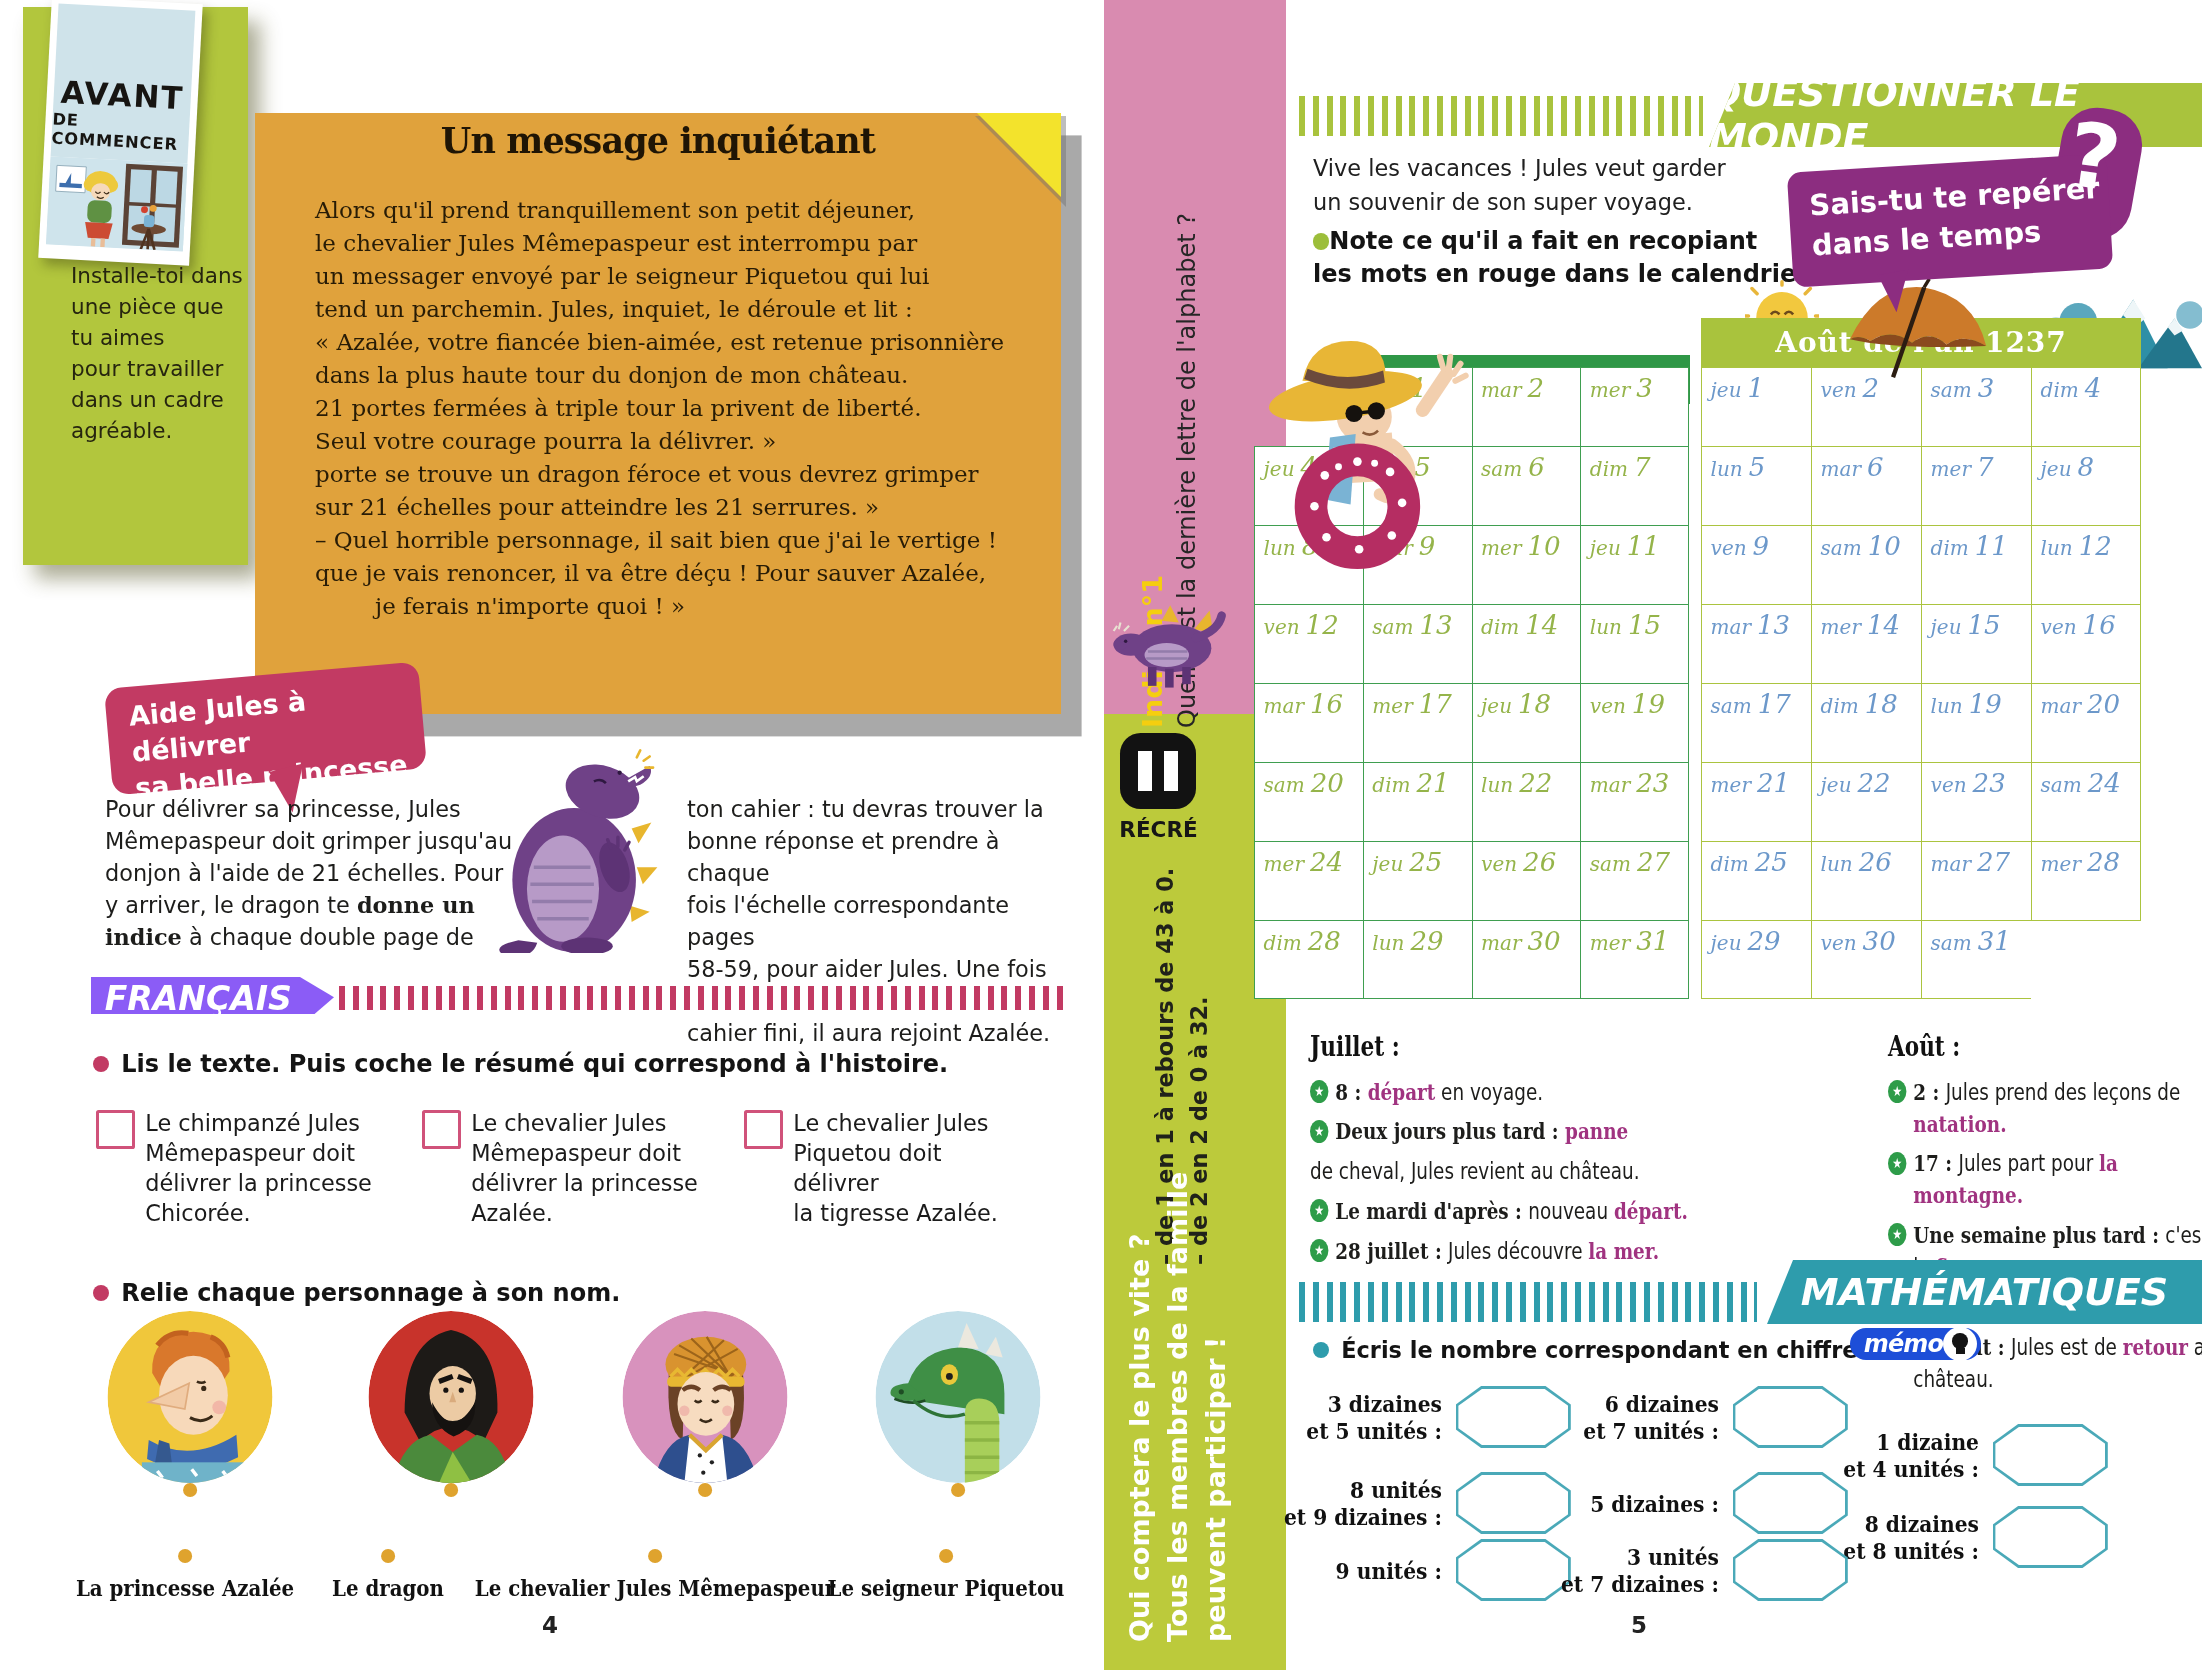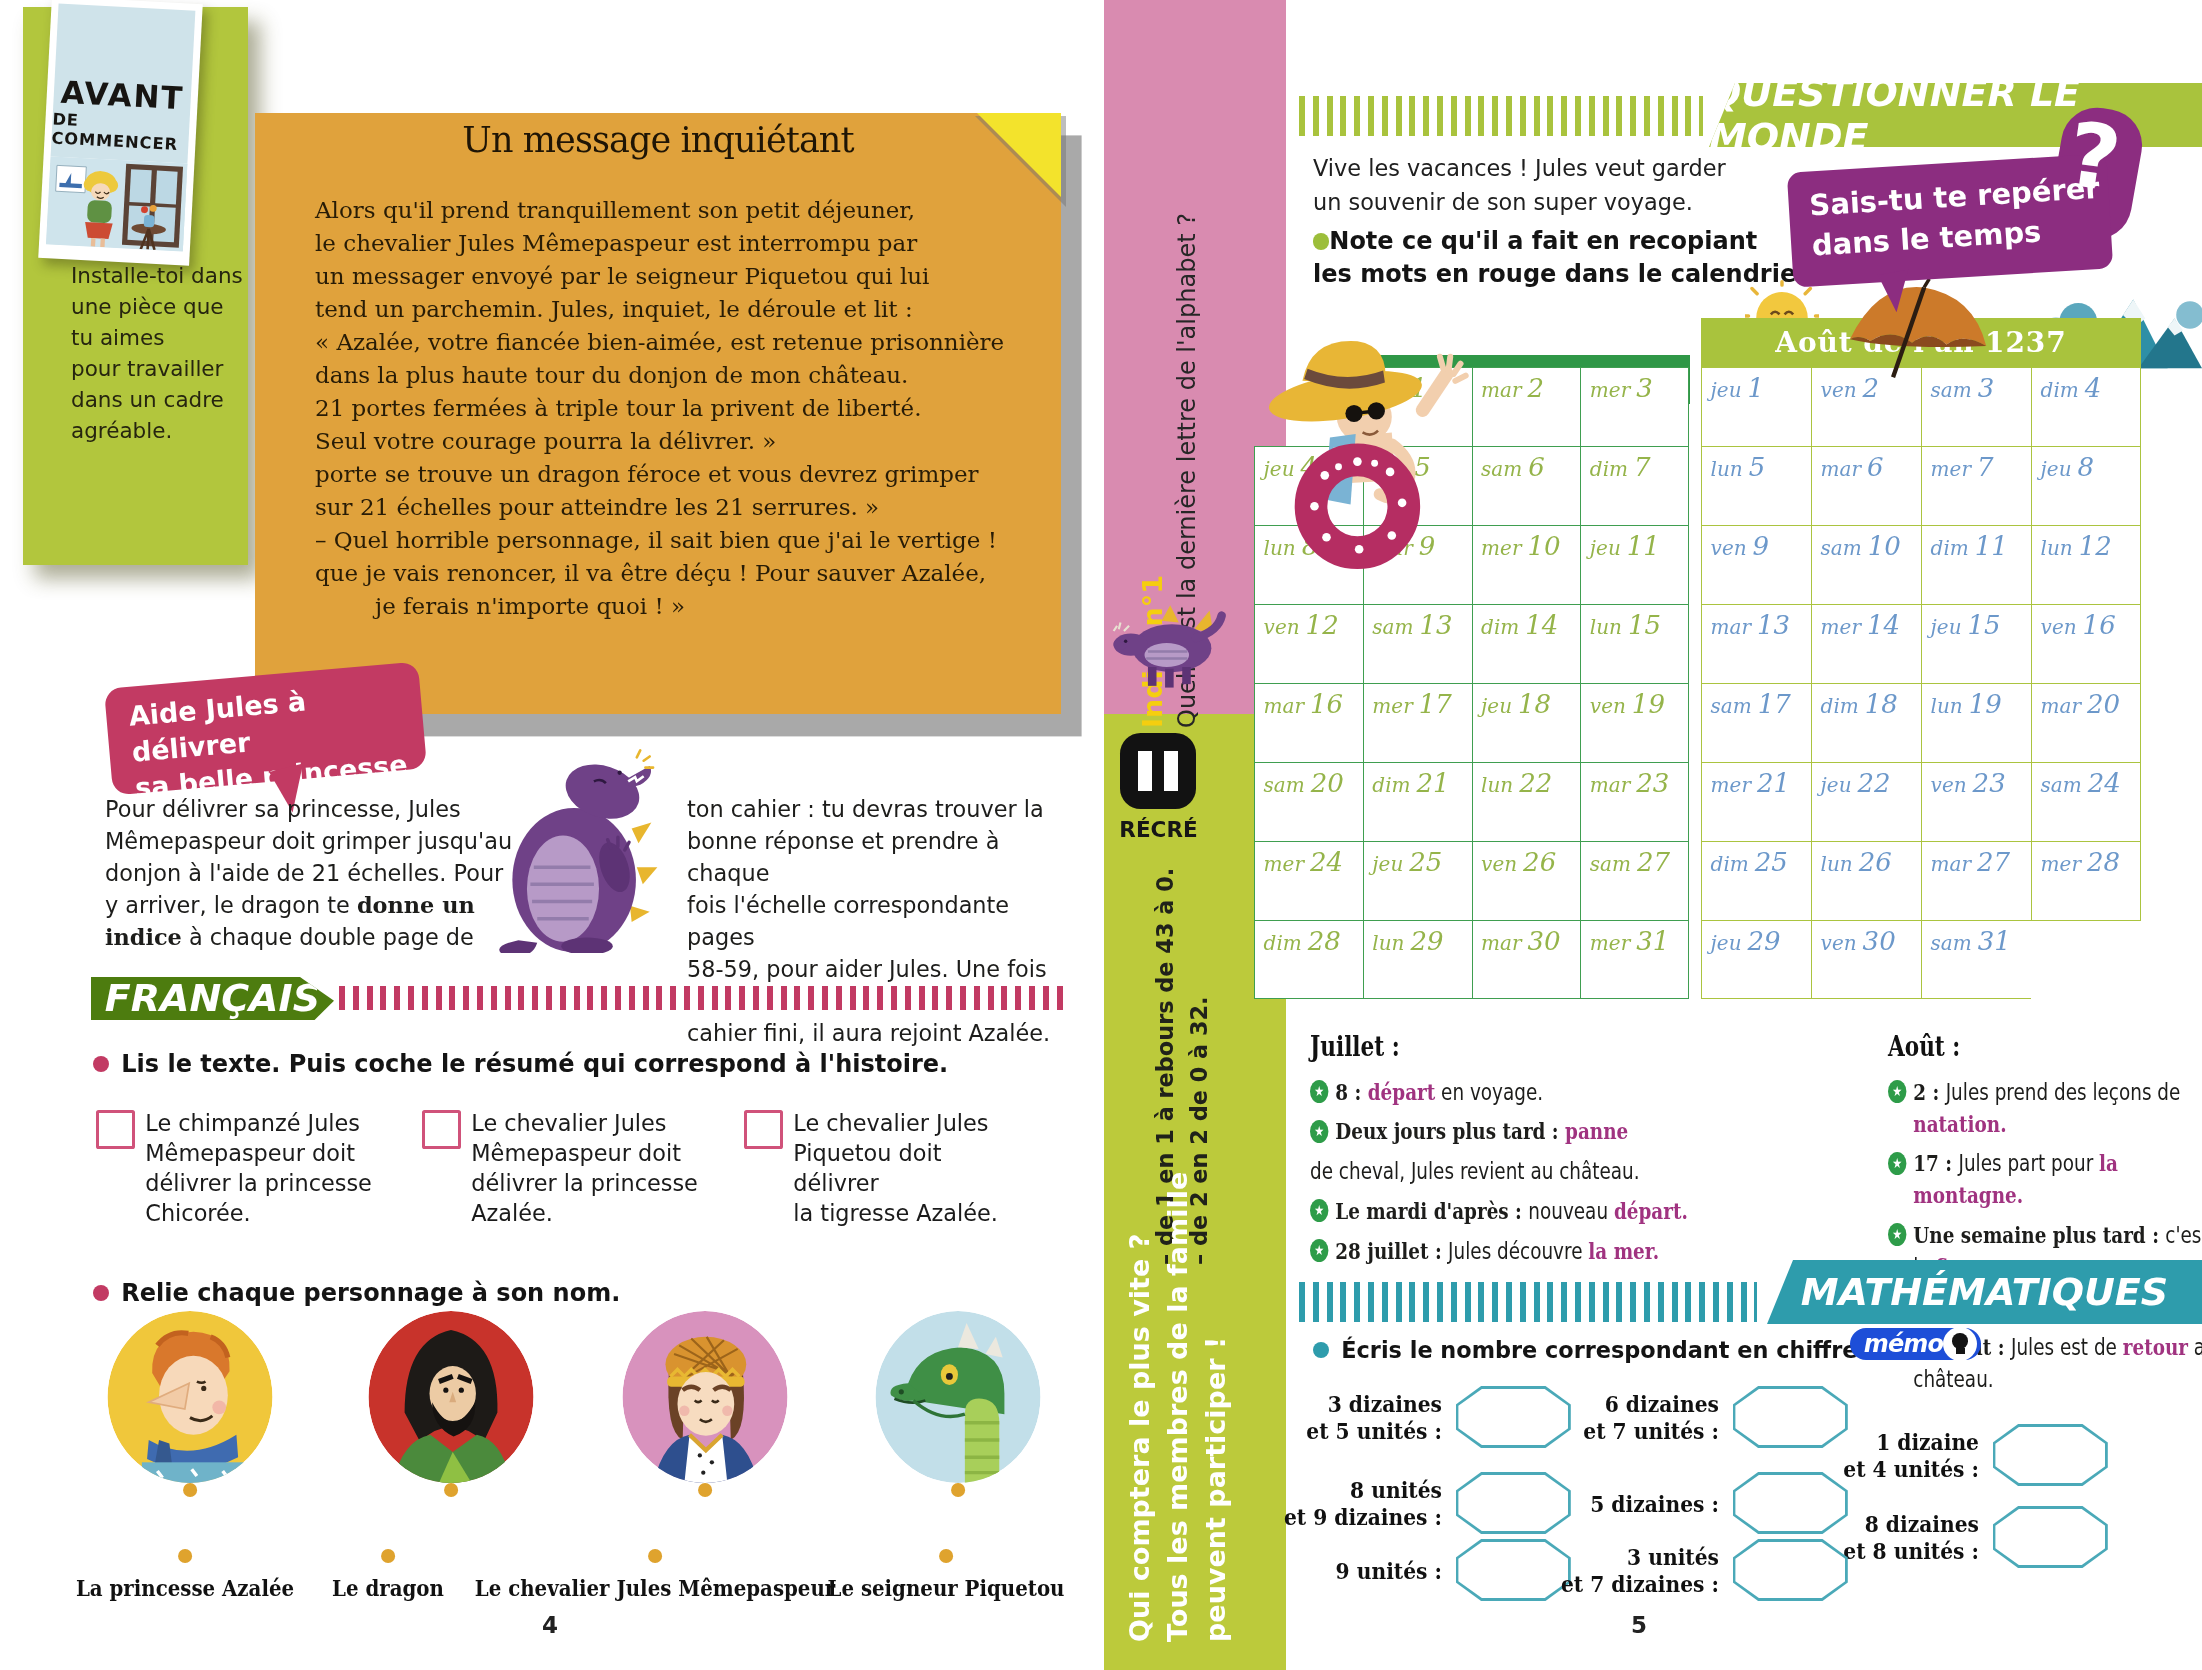--- a/index.html
+++ b/index.html
@@ -18,38 +18,38 @@
   .p-head .l1{font-weight:800;font-size:31px;letter-spacing:1.7px;color:#171512;}
   .p-head .l2{font-weight:800;font-size:16.3px;letter-spacing:0.9px;color:#171512;}
   .p-photo{height:88px;position:relative;overflow:hidden;background:#cfe4ec;}
   .install{left:71px;top:260px;width:194px;font-size:21.5px;line-height:31px;color:#26250f;}
 
   .orange-note{left:255px;top:113px;width:806px;height:601px;background:#e0a23c;
                box-shadow:20.6px 22.4px 0 #a9a9a9;}
   .fold-sh{right:-5.2px;top:3.4px;width:0;height:0;border-left:91px solid transparent;
            border-top:91px solid rgba(110,110,110,.45);}
   .fold{right:0;top:0;width:0;height:0;border-left:84px solid transparent;border-top:84px solid #f3e32c;}
-  .story-title{left:255px;top:120px;width:806px;text-align:center;font-weight:normal;font-size:35px;
+  .story-title{left:255px;top:120px;width:806px;text-align:center;font-weight:bold;font-size:35px;
                color:#1f1505;letter-spacing:-0.9px;}
   .story{left:315px;top:194px;width:714px;font-size:23px;line-height:33px;color:#281c06;}
   .story .line:last-child{padding-left:60px;}
 
   .aide-bubble{left:108px;top:675px;width:315px;height:107px;background:#c23a63;border-radius:17px;
                transform:rotate(-5deg);color:#fff;font-weight:bold;font-size:27px;line-height:36px;
                padding:12px 0 0 22.4px;box-sizing:border-box;}
   .aide-tail{left:274px;top:767px;width:0;height:0;border-left:13.8px solid transparent;
              border-right:22.4px solid transparent;border-top:45px solid #c23a63;transform:rotate(-14deg);}
 
   .intro-left{left:105px;top:793px;width:413px;font-size:22.4px;line-height:32px;}
   .intro-right{left:687px;top:793px;width:396px;font-size:22.4px;line-height:32px;}
   .dragon-big{left:484px;top:747px;width:176px;height:206px;}
 
-  .fr-label{left:91px;top:977px;width:243px;height:43px;background:#4d7c0f;
+  .fr-label{left:91px;top:977px;width:243px;height:37px;background:#8b5cf6;
             clip-path:polygon(0 0,86% 0,100% 55%,92% 100%,0 100%);
-            color:#fff;font-weight:800;font-style:italic;font-size:38px;line-height:43px;padding-left:13.8px;
+            color:#fff;font-weight:800;font-style:italic;font-size:33px;line-height:43px;padding-left:13.8px;
             box-sizing:border-box;letter-spacing:0px;}
   .stripes{background:repeating-linear-gradient(90deg,var(--sc) 0 6px,#fff 6px 13.8px);}
   .fr-stripes{--sc:#c23a63;left:339px;top:986px;width:728px;height:24px;}
 
   .qrow{display:flex;align-items:center;gap:12px;font-weight:bold;font-size:24px;color:#141414;}
   .qdot{width:16.3px;height:16.3px;border-radius:50%;flex:none;}
   .dot-mag{background:#c23a63;}
   .dot-grn{background:#9cbe3a;}
   .dot-teal{background:#2e9cac;}
   .q1{left:93px;top:1050px;}

